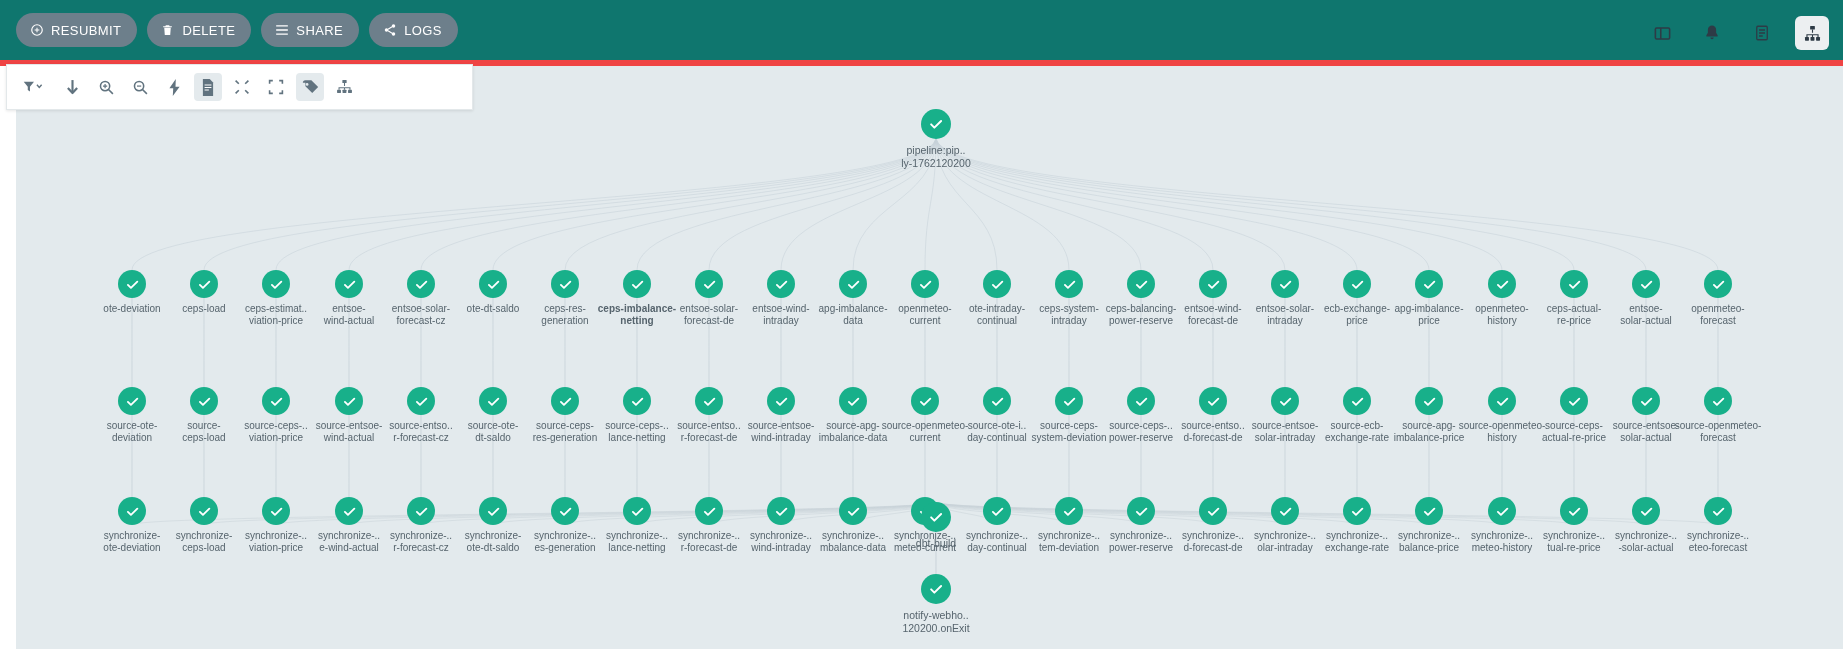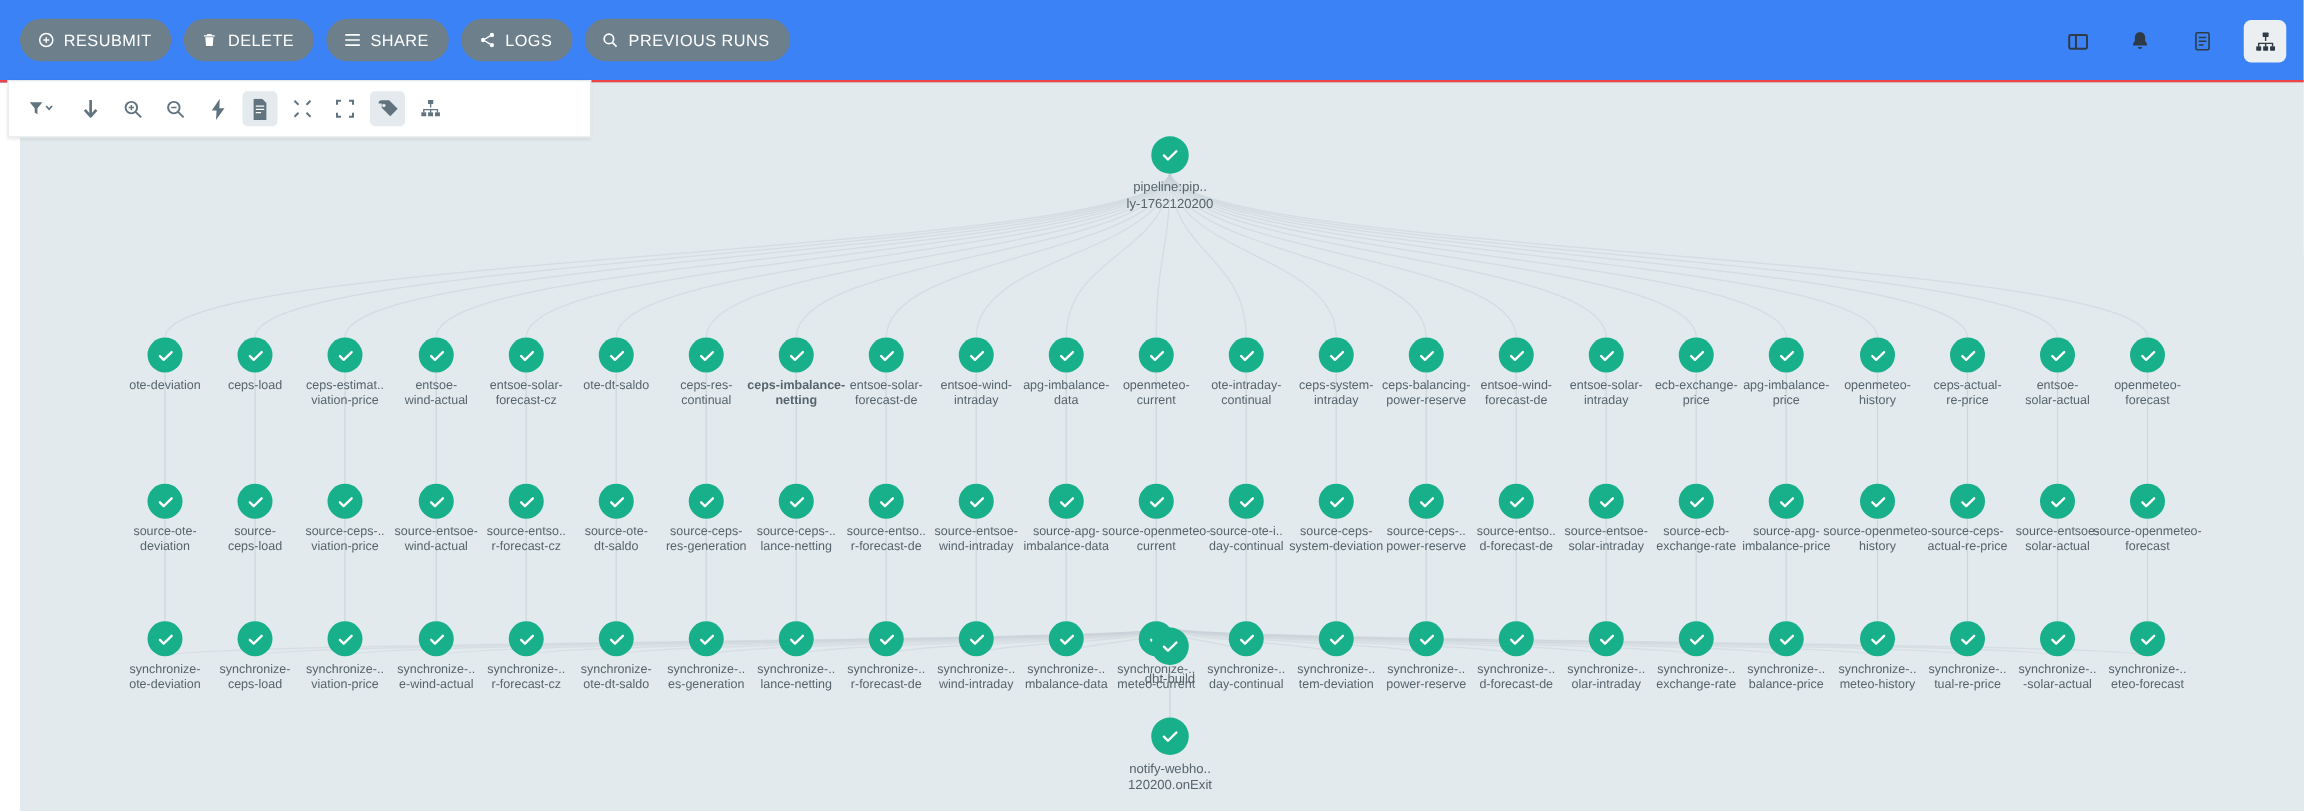--- a/index.html
+++ b/index.html
@@ -9,21 +9,21 @@
     width: 1843px; height: 649px;
     background: #ffffff;
     font-family: "Liberation Sans", sans-serif;
     overflow: hidden;
   }
   #app { position: relative; width: 1843px; height: 649px; background:#fff; }
 
   
   .topbar {
     position: absolute; left:0; top:0; width:1843px; height:66px;
-    background:#3b82f6; border-bottom:2px solid #ef4444;
+    background:#0f766e; border-bottom:6px solid #ef4444;
     display:flex; align-items:center;
   }
   .topbar-left { display:flex; align-items:center; gap:10px; padding-left:16px; }
   .action-btn {
     display:flex; align-items:center; gap:7px;
     height:34px; padding:0 16px 0 13px;
     background:#6d7f8b; color:#ffffff;
     border:none; border-radius:17px;
     font-size:13px; letter-spacing:.4px; font-weight:400;
     white-space:nowrap; cursor:pointer;
@@ -148,29 +148,20 @@
           <svg width="14" height="14" viewBox="0 0 24 24" fill="#fff">
             <circle cx="18" cy="5" r="3"></circle>
               <circle cx="6" cy="12" r="3"></circle>
               <circle cx="18" cy="19" r="3"></circle>
             <path d="M8.6 10.6l7-4.2M8.6 13.4l7 4.2" stroke="#fff" stroke-width="1.9"></path>
           </svg>
         </span>
         <span>LOGS</span>
       </button>
 
-      <button class="action-btn">
-        <span class="bico">
-          <svg width="14" height="14" viewBox="0 0 24 24" fill="none" stroke="#fff" stroke-width="2.3">
-            <circle cx="10.5" cy="10.5" r="6.5"></circle>
-              <path d="M15.5 15.5L21 21"></path>
-          </svg>
-        </span>
-        <span>PREVIOUS RUNS</span>
-      </button>
 
 
     </div>
 
     <div class="topbar-right">
       <div class="tb-icon">
         <svg width="19" height="19" viewBox="0 0 24 24" fill="none" stroke="#2e3b46" stroke-width="2">
           <rect x="3" y="5" width="18" height="14" rx="1.5"></rect>
             <path d="M9.8 5v14"></path>
         </svg>
@@ -432,21 +423,21 @@
           </div>
           <div class="node-label" style="color: rgb(86, 100, 109);">ote-dt-saldo</div>
         </div>
         <div class="node" style="left: 549px; top: 204px;">
           <div class="node-circle" style="background: rgb(24, 176, 138);">
             <svg width="17" height="17" viewBox="0 0 24 24" fill="none" stroke="#ffffff" stroke-width="2.6" stroke-linecap="round" stroke-linejoin="round">
               <path d="M5.5 12.5l4.3 4.3L18.8 8"></path>
             </svg>
           </div>
           <div class="node-label" style="color: rgb(86, 100, 109);">ceps-res-
-continual</div>
+generation</div>
         </div>
         <div class="node" style="left: 621px; top: 204px;">
           <div class="node-circle" style="background: rgb(24, 176, 138);">
             <svg width="17" height="17" viewBox="0 0 24 24" fill="none" stroke="#ffffff" stroke-width="2.6" stroke-linecap="round" stroke-linejoin="round">
               <path d="M5.5 12.5l4.3 4.3L18.8 8"></path>
             </svg>
           </div>
           <div class="node-label" style="color: rgb(86, 100, 109); font-weight: bold;">ceps-imbalance-
 netting</div>
         </div>

